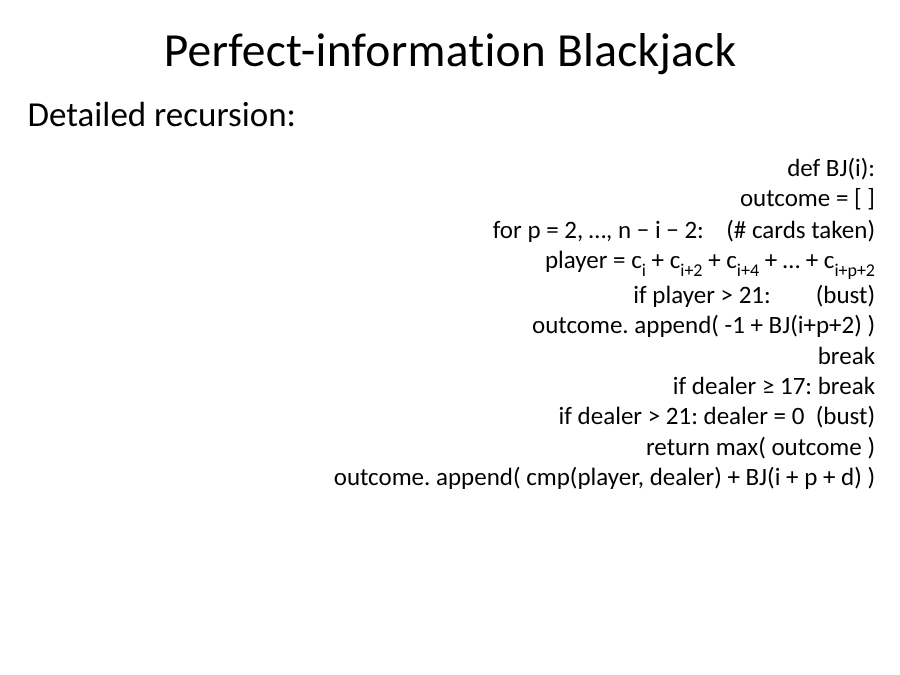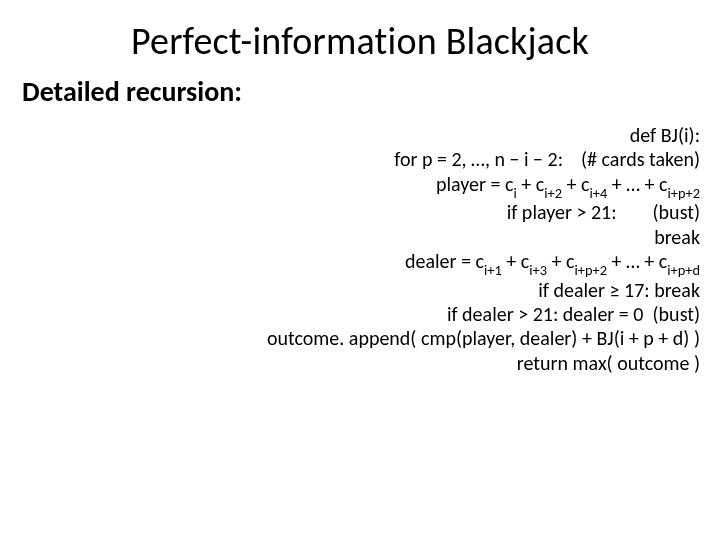--- a/index.html
+++ b/index.html
@@ -20,21 +20,21 @@
   }
   .title {
     font-size: 38px;
     font-weight: 400;
     text-align: center;
     margin: 6px 0 10px 0;
     letter-spacing: 0.2px;
   }
   .subtitle {
     font-size: 28px;
-    font-weight: 700;
+    font-weight: 400;
     margin: 0 0 14px 2px;
   }
   .code-block {
     font-size: 20px;
     line-height: 1.22;
     white-space: nowrap;
   }
   .code-line {
     display: block;
     text-align: right;
@@ -59,42 +59,43 @@
 
   <div class="title">Perfect-information Blackjack</div>
 
   <div class="subtitle">Detailed recursion:</div>
 
   <div class="code-block">
 
     <span class="code-line ind0">def BJ(i):</span>
 
 
+    <span class="code-line ind1">outcome = [  ]</span>
 
     <span class="code-line ind1">
       <span>for p = 2, …, n − i − 2:</span><span class="gap-sm"></span><span>(# cards taken)</span>
     </span>
 
     <span class="code-line ind2"><span>player = c</span><span class="sub">i</span><span> + c</span><span class="sub">i+2</span><span> + c</span><span class="sub">i+4</span><span> + … + c</span><span class="sub">i+p+2</span></span>
 
     <span class="code-line ind2">
       <span>if player &gt; 21:</span><span class="gap"></span><span>(bust)</span>
     </span>
 
+    <span class="code-line ind3">outcome. append(  -1  + BJ(i+p+2) )</span>
 
     <span class="code-line ind3">break</span>
 
 
-    <span class="code-line ind3"><span>dealer = c</span><span class="sub">i+1</span><span> + c</span><span class="sub">i+3</span><span> + c</span><span class="sub">i+p+2</span><span> + … + c</span><span class="sub">i+p+d</span></span>
 
     <span class="code-line ind3">if dealer ≥ 17: break</span>
 
     <span class="code-line ind2">
       <span>if dealer &gt; 21: dealer = 0</span>&nbsp;&nbsp;<span>(bust)</span>
     </span>
 
+    <span class="code-line ind2">return max( outcome )</span>
+
     <span class="code-line ind2">outcome. append(  cmp(player, dealer) + BJ(i + p + d) )</span>
-
-    <span class="code-line ind2">return max( outcome )</span>
 
   </div>
 
 </div>
 
 </body></html>

